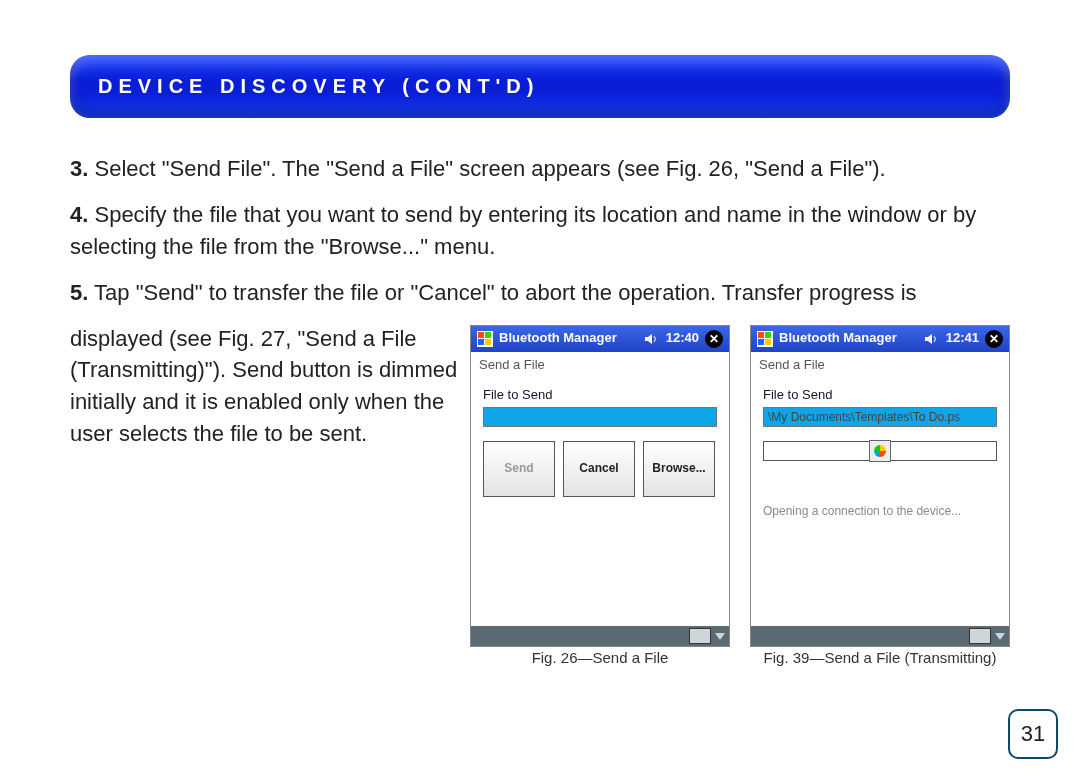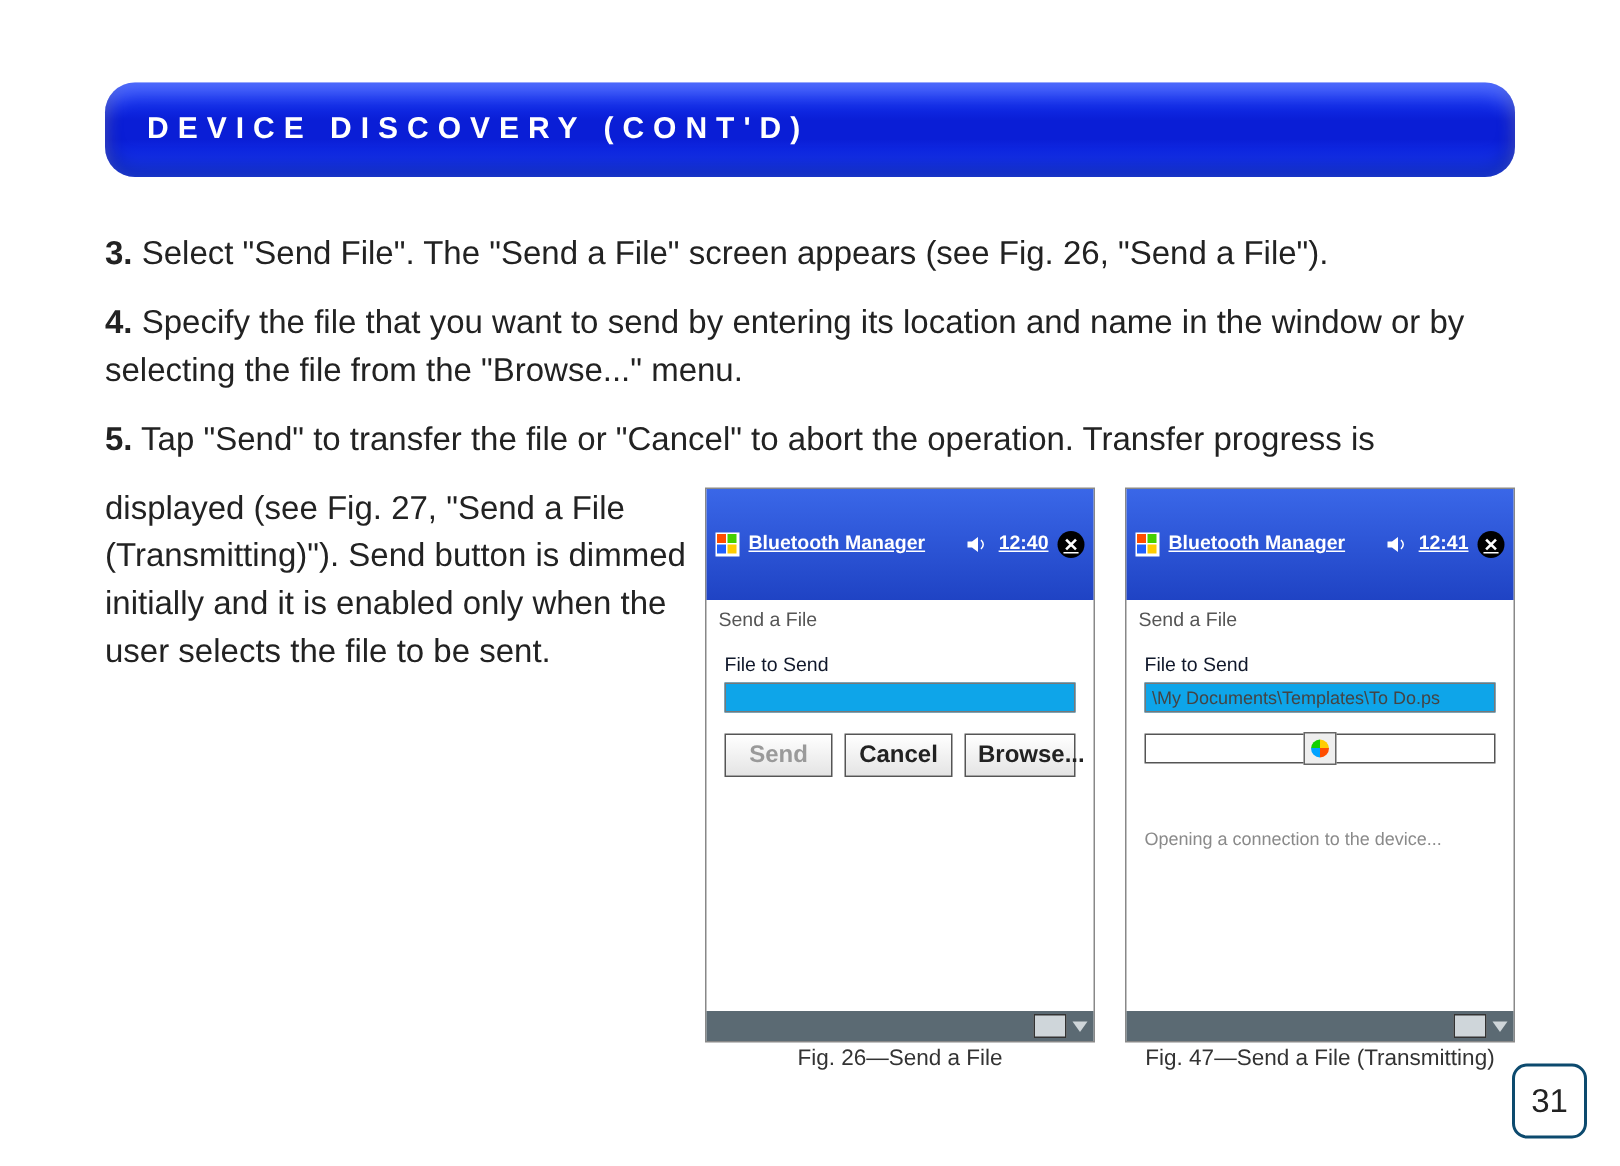--- a/index.html
+++ b/index.html
@@ -54,30 +54,29 @@
   
   .pda {
     width: 260px;
     border: 1px solid #888;
     background: #ffffff;
     font-family: Tahoma, Arial, sans-serif;
     font-size: 13px;
     box-sizing: border-box;
   }
   .pda-titlebar {
-    height: 42px;
+    height: 26px;
     background: linear-gradient(#3a67e8, #1f43c4);
     color: #fff;
     display: flex;
     align-items: center;
-    padding: 16px 6px;
+    padding: 0 6px;
     font-weight: bold;
     font-size: 13px;
     gap: 6px;
-    text-decoration: underline;
   }
   .flag-icon {
     width: 16px; height: 16px;
     background: #fff;
     display: inline-flex;
     align-items: center; justify-content: center;
   }
   .flag-icon svg { width: 14px; height: 14px; }
   .tb-spacer { flex: 1; }
   .speaker-icon, .close-icon {
@@ -115,22 +114,22 @@
     text-overflow: clip;
   }
   .btnrow {
     margin-top: 14px;
     display: flex;
     gap: 8px;
   }
   .wbtn {
     border: 1px solid #555;
     background: linear-gradient(#fff,#e4e4e4);
-    font-size: 16px;
-    padding: 2px 8px;
+    font-size: 12px;
+    padding: 18px 8px;
     min-width: 54px;
     text-align: center;
     color: #222;
     font-weight: bold;
   }
   .wbtn.dimmed {
     color: #9a9a9a;
     font-weight: bold;
   }
   .progressbar {
@@ -296,21 +295,21 @@
                     <span></span>
                   </div>
               </div>
               <div class="status-line">Opening a connection to the device...</div>
             </div>
             <div class="pda-bottom">
               <span class="kbd-icon"></span>
               <span class="tri-icon"></span>
             </div>
           </div>
-          <div class="caption">Fig. 47—Send a File (Transmitting)</div>
+          <div class="caption">Fig. 39—Send a File (Transmitting)</div>
         </div>
 
       </div>
     </div>
   </div>
 
   <div class="page-num">
     <span>31</span>
   </div>
 </div>

